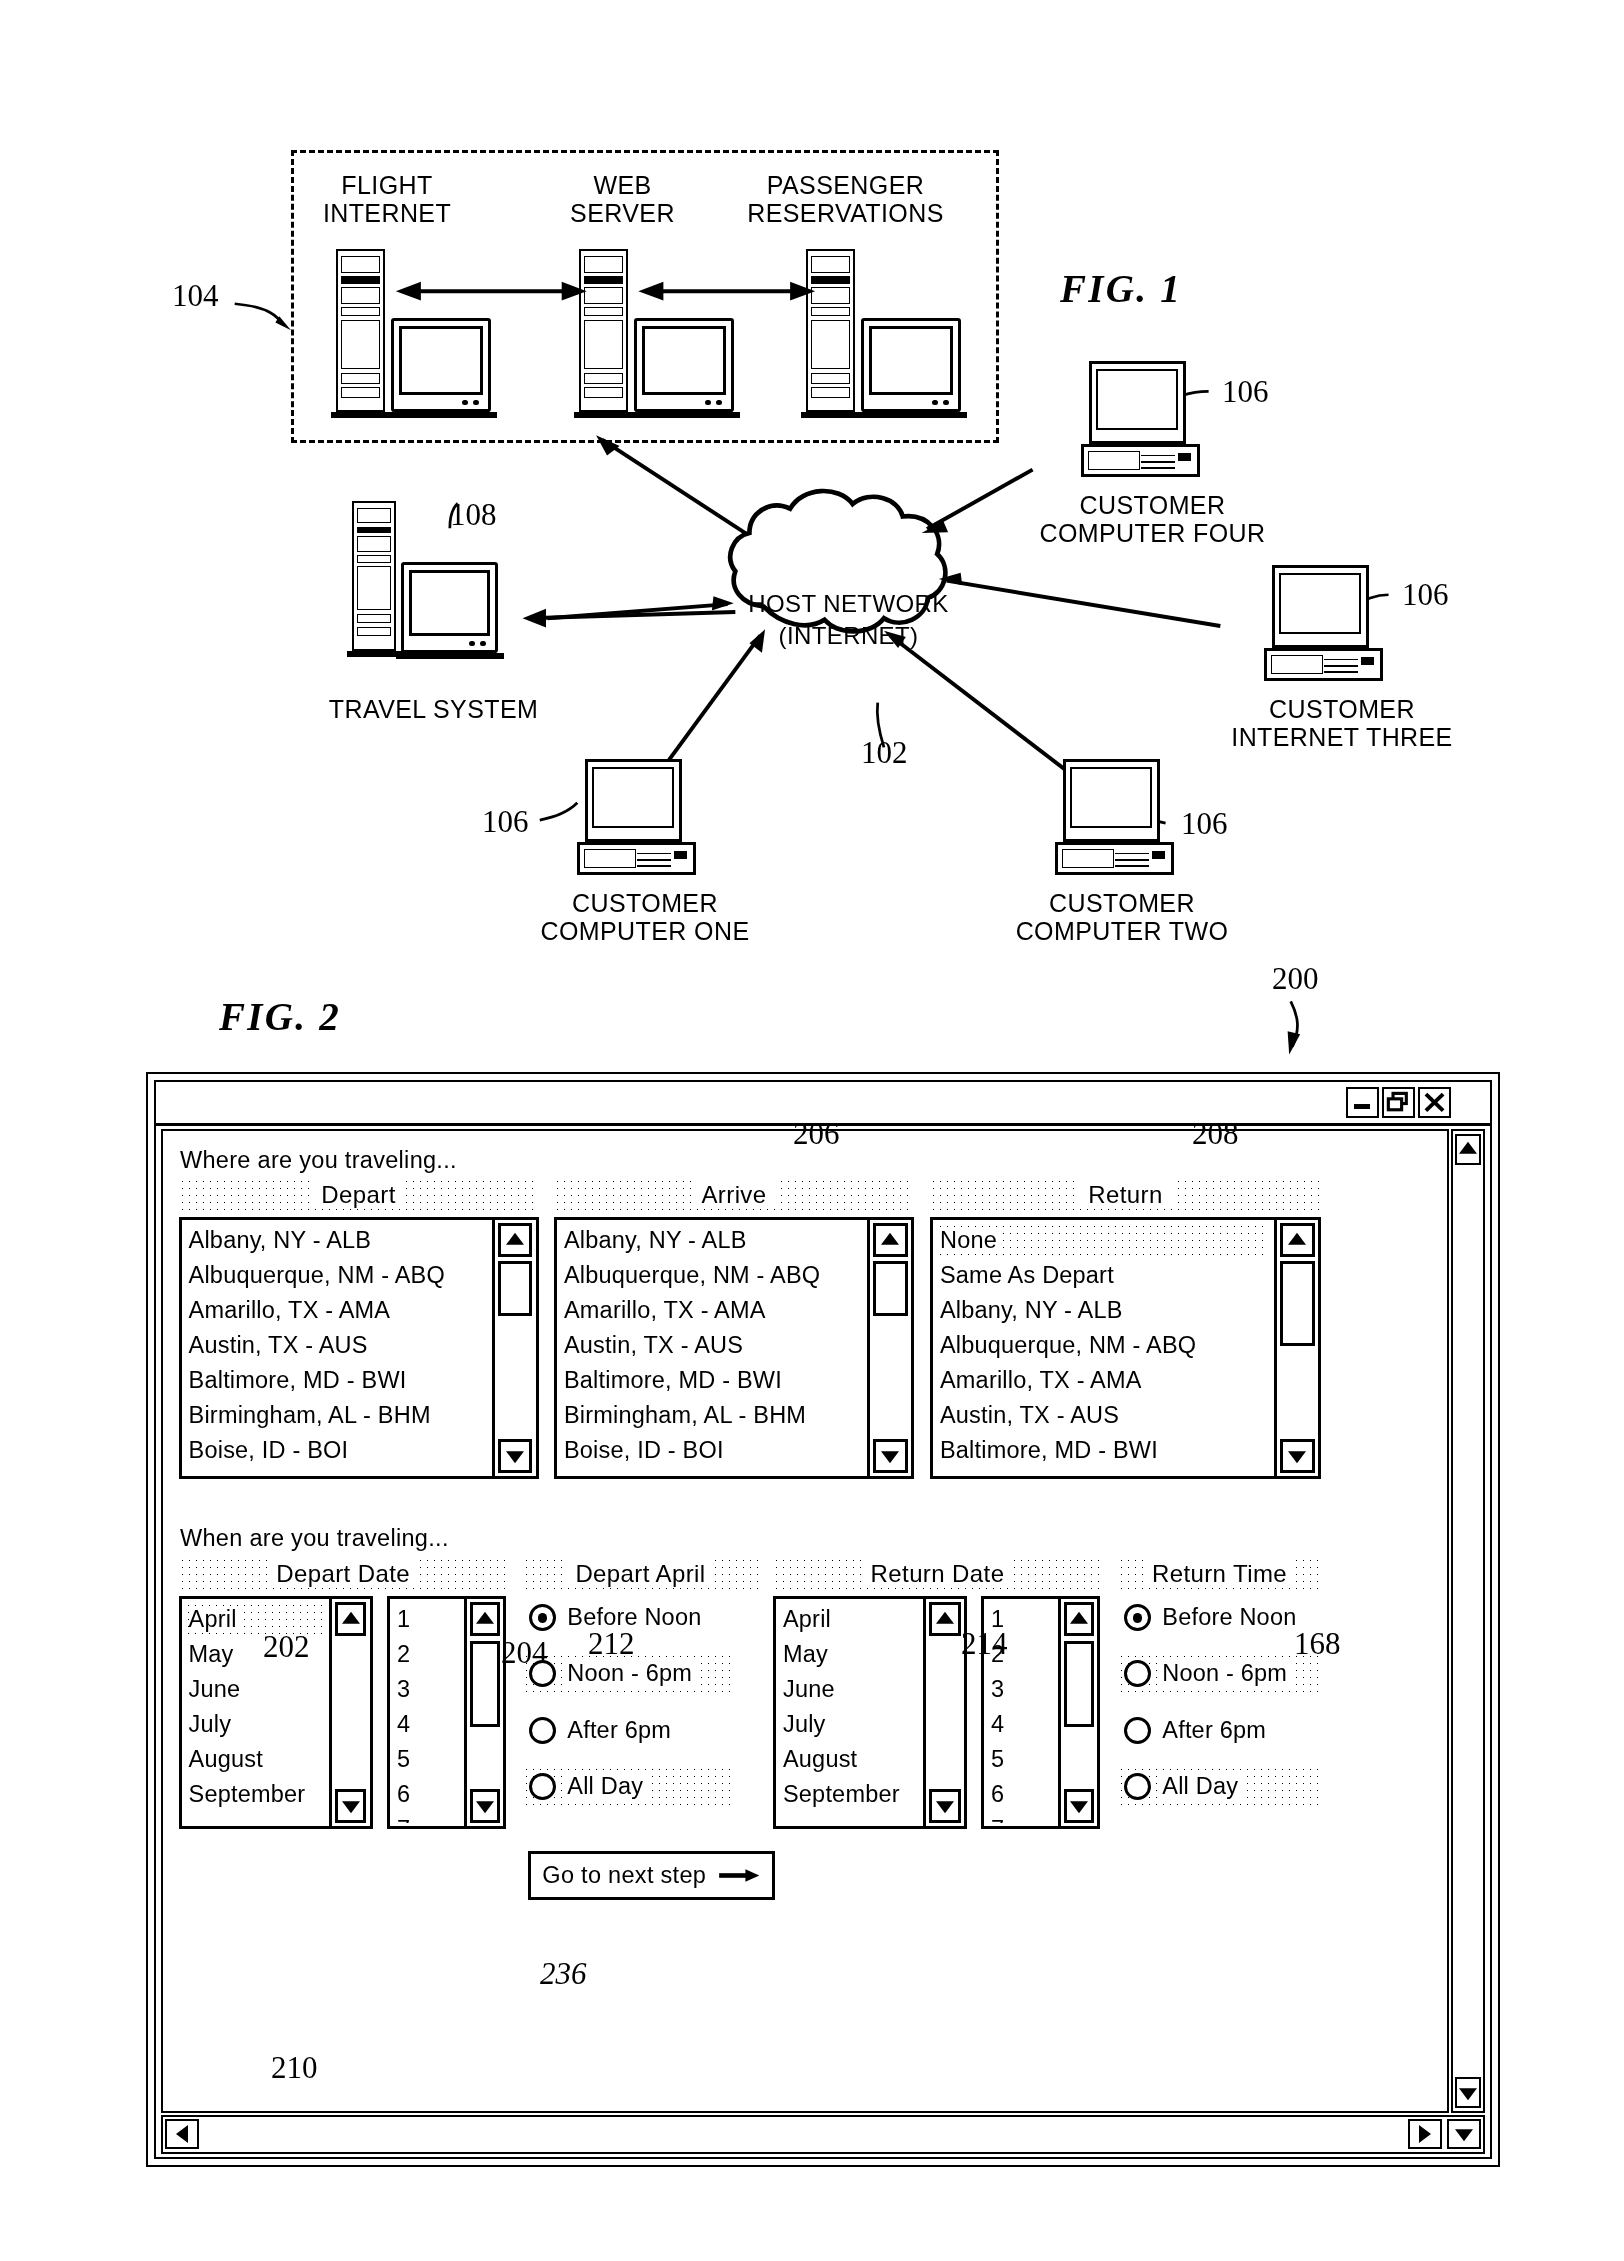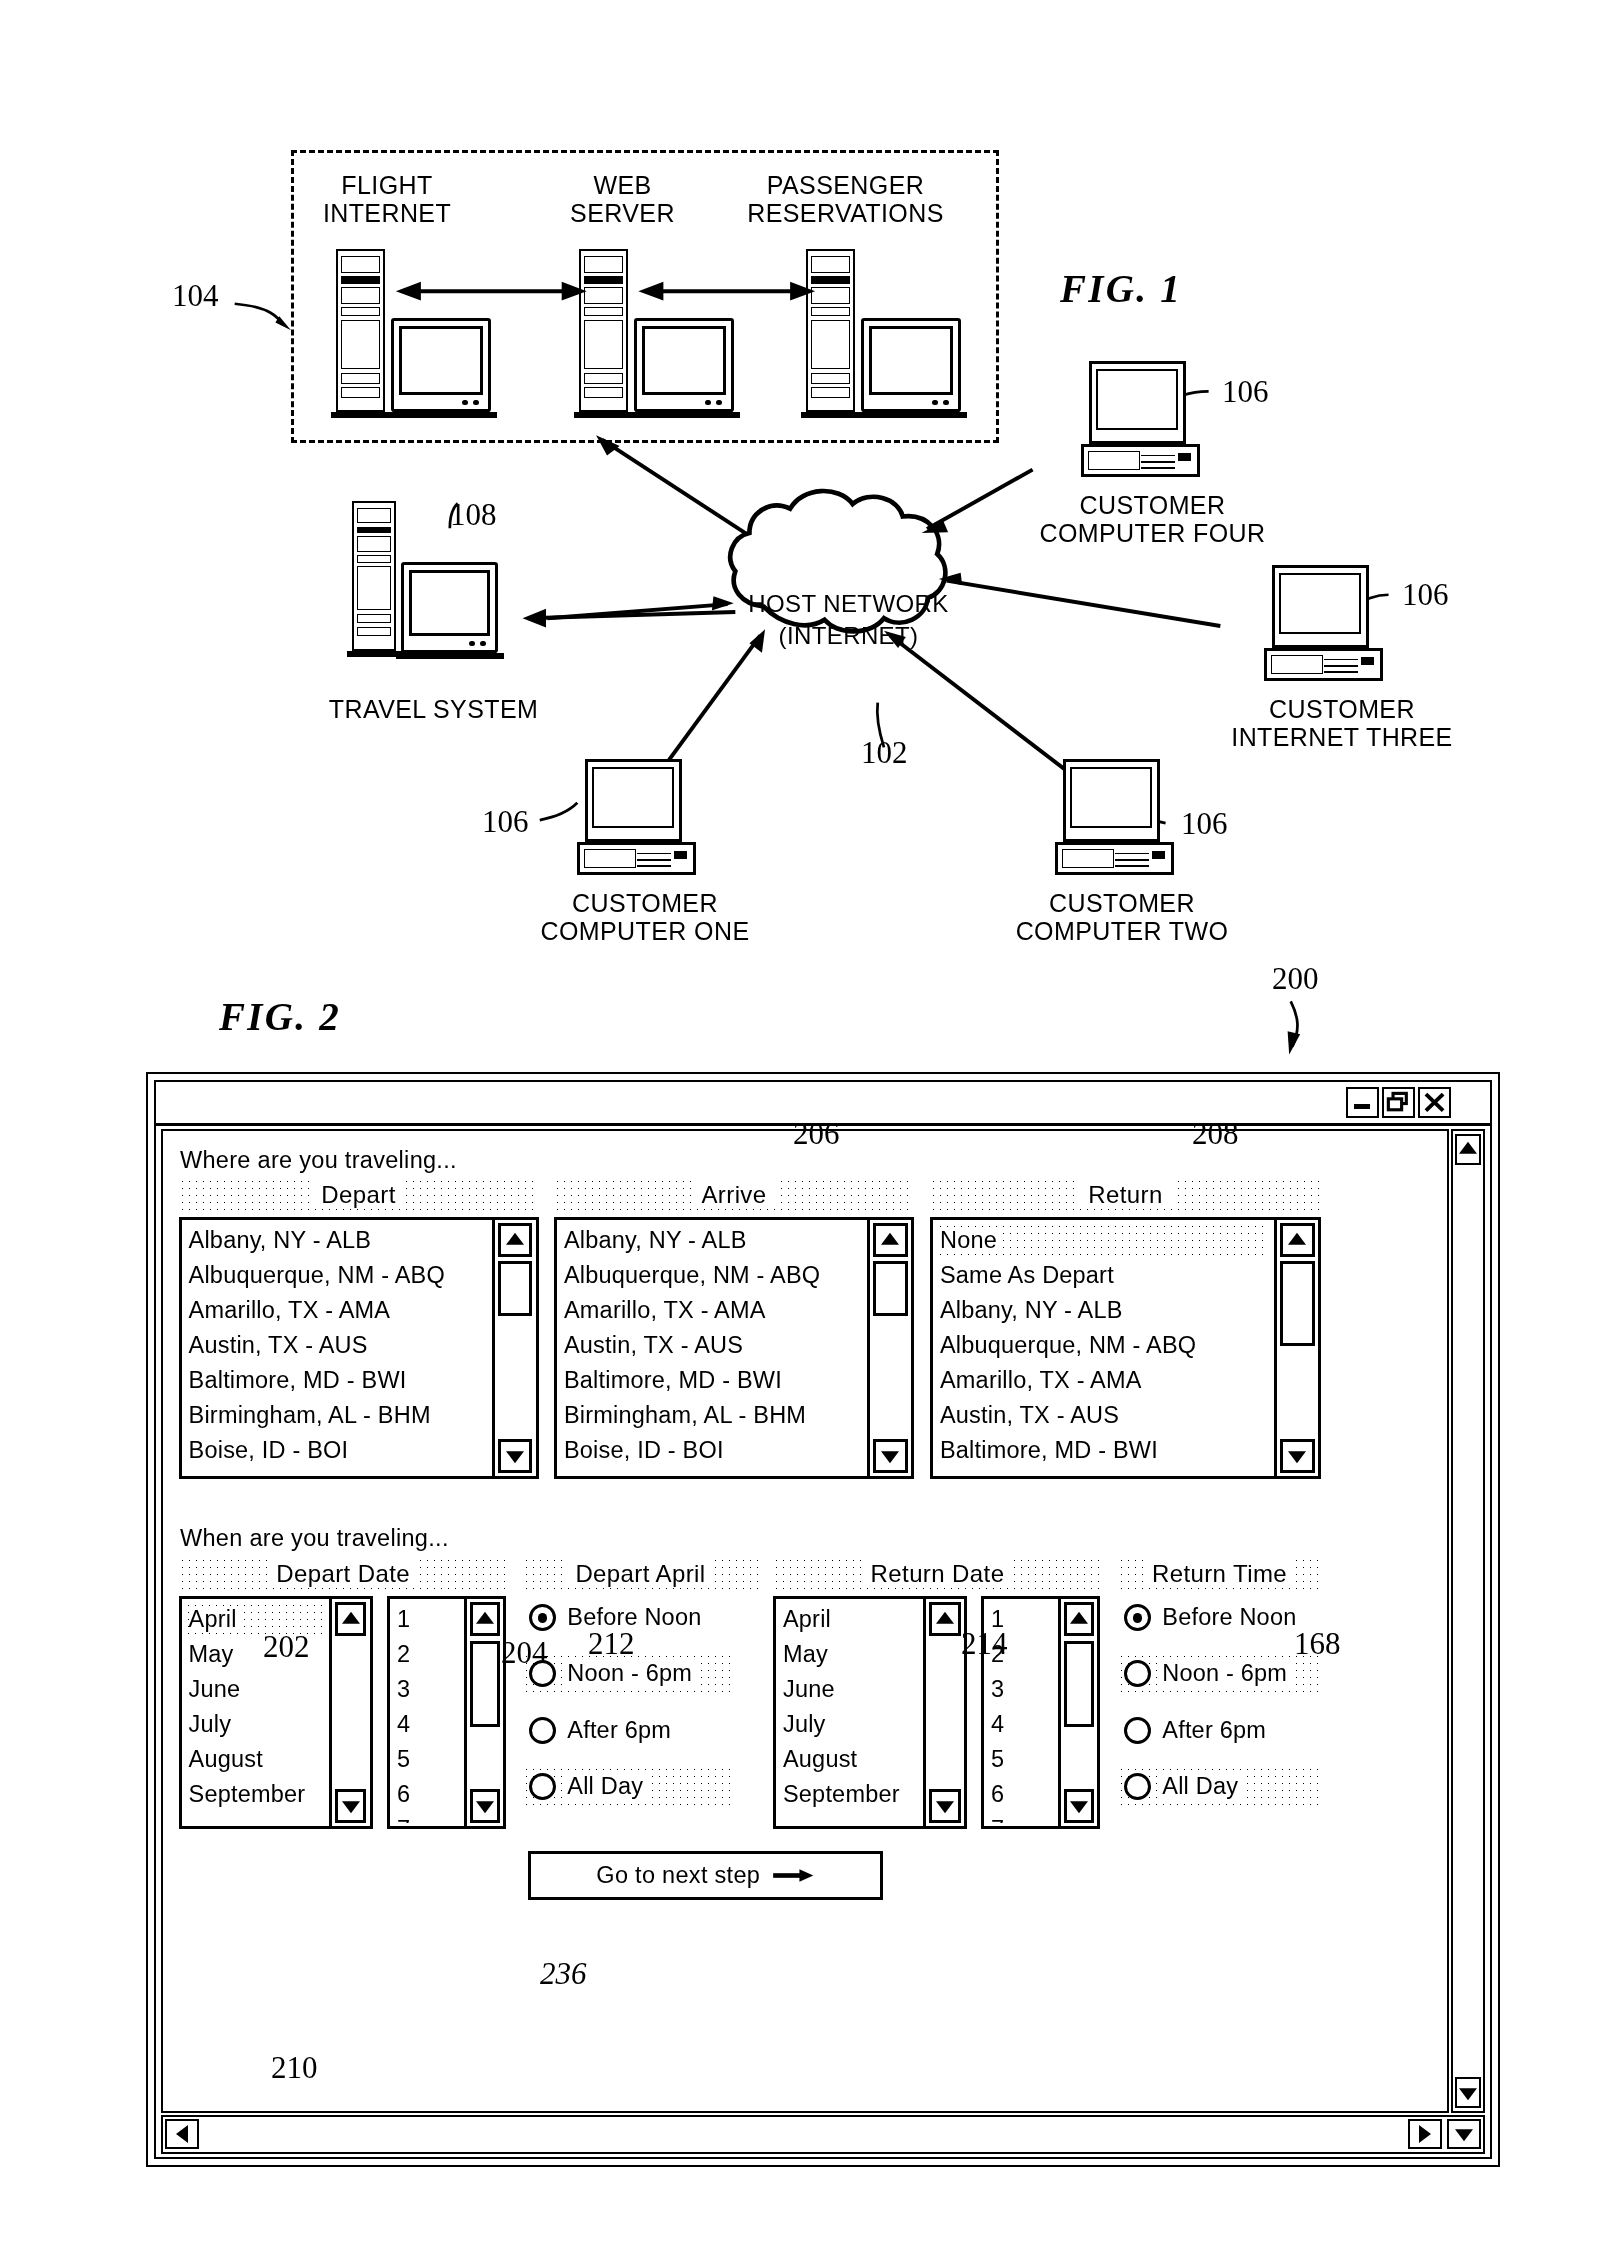--- a/index.html
+++ b/index.html
@@ -595,21 +595,21 @@
           <div class="rrow" style="top:113px;width:205px;">
             <span class="rdot"></span>
             <span class="rlab">After 6pm</span>
           </div>
           <div class="rrow stip" style="top:169px;width:205px;">
             <span class="rdot"></span>
             <span class="rlab">All Day</span>
           </div>
         </div>
 
-        <div id="nextbtn" style="left:365px;top:720px;width:355px;height:49px;">
+        <div id="nextbtn" style="left:365px;top:720px;width:247px;height:49px;">
           <span class="cap">Go to next step</span>
           <svg width="42" height="17" style="margin-left:12.5px;" viewBox="0 0 54 22">
             <line x1="0" y1="11" x2="38" y2="11" stroke="#000" stroke-width="6"></line>
             <polygon points="52,11 34,3 34,19" fill="#000"></polygon>
           </svg>
         </div>
 
       </div>
 
       <div id="hsb">

